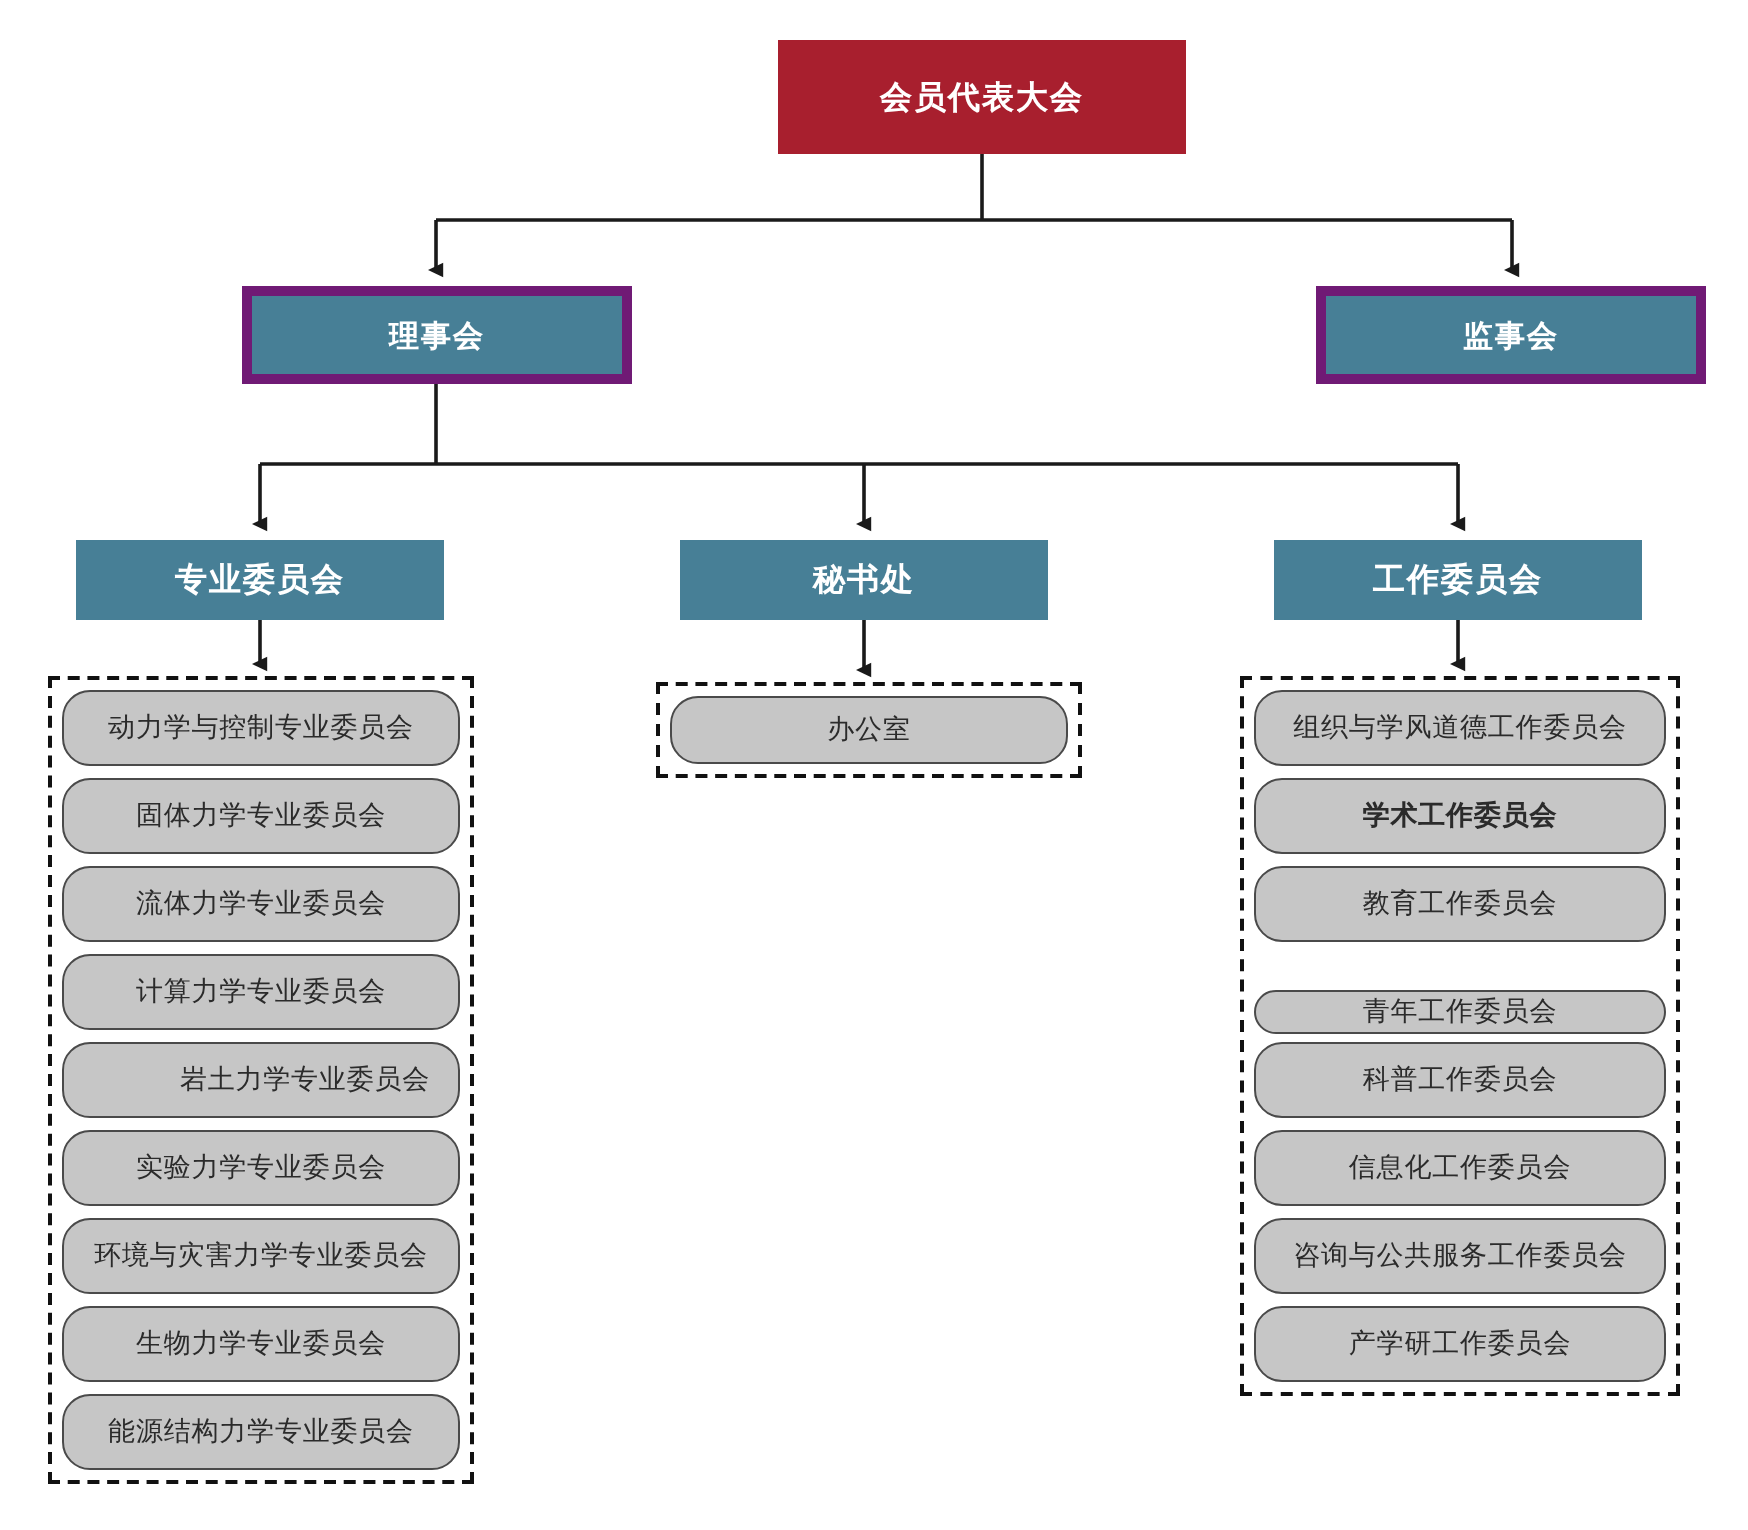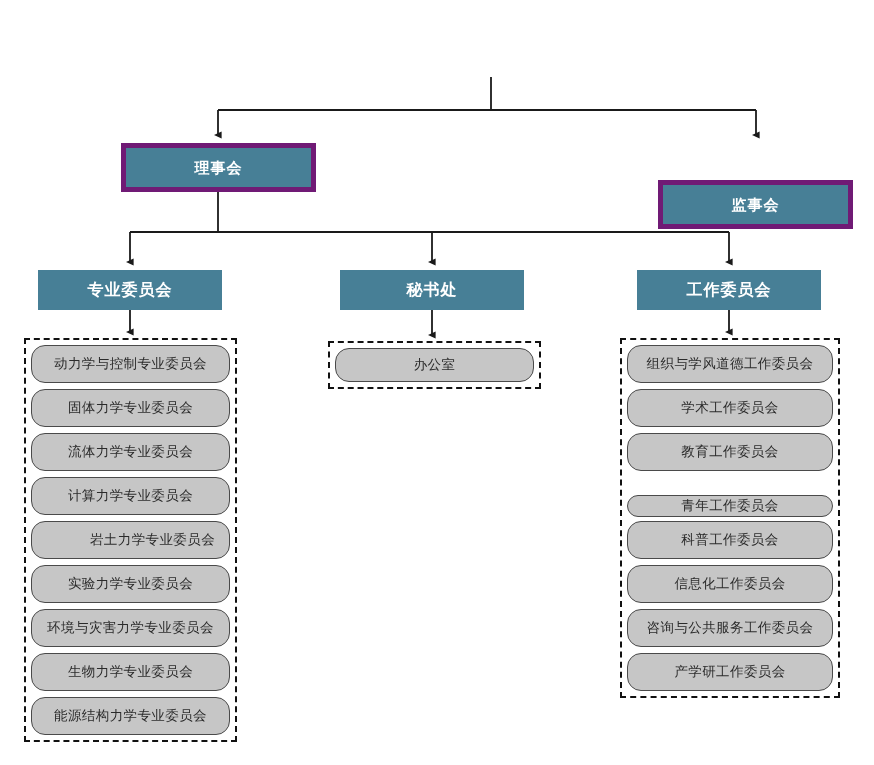--- a/index.html
+++ b/index.html
@@ -111,26 +111,29 @@
 
     <path d="M432,232 L432,262" stroke="#1a1a1a" stroke-width="1.8" fill="none" marker-end="url(#arrowhead)"></path>
 
     <path d="M729,232 L729,262" stroke="#1a1a1a" stroke-width="1.8" fill="none" marker-end="url(#arrowhead)"></path>
 
     <path d="M130,310 L130,332" stroke="#1a1a1a" stroke-width="1.8" fill="none" marker-end="url(#arrowhead)"></path>
     <path d="M432,310 L432,335" stroke="#1a1a1a" stroke-width="1.8" fill="none" marker-end="url(#arrowhead)"></path>
     <path d="M729,310 L729,332" stroke="#1a1a1a" stroke-width="1.8" fill="none" marker-end="url(#arrowhead)"></path>
   </svg>
 
+  <div class="node node-root" id="root-node" style="left: 389px; top: 20px; width: 204px; height: 57px; background: rgb(168, 31, 46);">
+    <span>会员代表大会</span>
+  </div>
 
   <div id="dynamic-layer">
       <div class="node node-level2" style="left: 121px; top: 143px; width: 195px; height: 49px; background: rgb(71, 127, 150);">
         <span>理事会</span>
       </div>
-      <div class="node node-level2" style="left: 658px; top: 143px; width: 195px; height: 49px; background: rgb(71, 127, 150); margin-top: 37px;">
+      <div class="node node-level2" style="left: 658px; top: 143px; width: 195px; height: 49px; background: rgb(71, 127, 150);">
         <span>监事会</span>
       </div>
       <div class="node node-level3" style="left: 38px; top: 270px; width: 184px; height: 40px; background: rgb(71, 127, 150);">
         <span>专业委员会</span>
       </div>
       <div class="node node-level3" style="left: 340px; top: 270px; width: 184px; height: 40px; background: rgb(71, 127, 150);">
         <span>秘书处</span>
       </div>
       <div class="node node-level3" style="left: 637px; top: 270px; width: 184px; height: 40px; background: rgb(71, 127, 150);">
         <span>工作委员会</span>
@@ -142,21 +145,21 @@
       <div class="leaf" style="left: 31px; top: 477px; width: 199px; height: 38px;">计算力学专业委员会</div>
       <div class="leaf" style="left: 31px; top: 521px; width: 199px; height: 38px; padding-left: 44px;">岩土力学专业委员会</div>
       <div class="leaf" style="left: 31px; top: 565px; width: 199px; height: 38px;">实验力学专业委员会</div>
       <div class="leaf" style="left: 31px; top: 609px; width: 199px; height: 38px;">环境与灾害力学专业委员会</div>
       <div class="leaf" style="left: 31px; top: 653px; width: 199px; height: 38px;">生物力学专业委员会</div>
       <div class="leaf" style="left: 31px; top: 697px; width: 199px; height: 38px;">能源结构力学专业委员会</div>
       <div class="group-box" style="left: 328px; top: 341px; width: 213px; height: 48px;"></div>
       <div class="leaf" style="left: 335px; top: 348px; width: 199px; height: 34px;">办公室</div>
       <div class="group-box" style="left: 620px; top: 338px; width: 220px; height: 360px;"></div>
       <div class="leaf" style="left: 627px; top: 345px; width: 206px; height: 38px;">组织与学风道德工作委员会</div>
-      <div class="leaf" style="left: 627px; top: 389px; width: 206px; height: 38px;">学术工作委员会</div>
+      <div class="leaf" style="left: 627px; top: 389px; width: 206px; height: 38px; font-weight: bold;">学术工作委员会</div>
       <div class="leaf" style="left: 627px; top: 433px; width: 206px; height: 38px;">教育工作委员会</div>
       <div class="leaf" style="left: 627px; top: 495px; width: 206px; height: 22px;">青年工作委员会</div>
       <div class="leaf" style="left: 627px; top: 521px; width: 206px; height: 38px;">科普工作委员会</div>
       <div class="leaf" style="left: 627px; top: 565px; width: 206px; height: 38px;">信息化工作委员会</div>
       <div class="leaf" style="left: 627px; top: 609px; width: 206px; height: 38px;">咨询与公共服务工作委员会</div>
       <div class="leaf" style="left: 627px; top: 653px; width: 206px; height: 38px;">产学研工作委员会</div>
     </div>
 
 </div>
 

